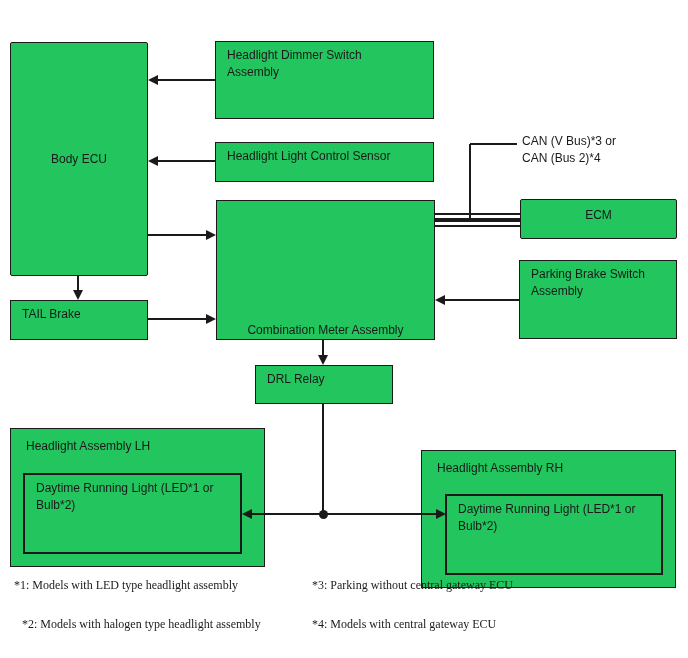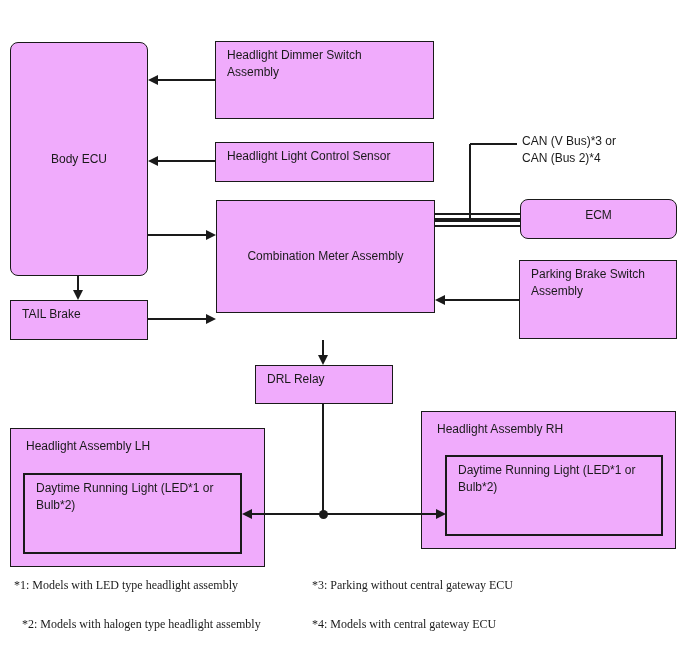--- a/index.html
+++ b/index.html
@@ -1,19 +1,19 @@
 <!DOCTYPE html>
 <html><head>
 <meta charset="utf-8">
 <style>
   html,body { margin:0; padding:0; background:#ffffff; }
   .canvas { position:relative; width:688px; height:658px; background:#ffffff; overflow:hidden;
             font-family:"Liberation Sans", sans-serif; color:#1a1a1a; }
-  .box { position:absolute; border:1.5px solid #1a1a1a; background:#f0abfc; box-sizing:border-box; }
-  .rounded { border-radius:8px; }
+  .box { position:absolute; border:1.5px solid #1a1a1a; background:#22c55e; box-sizing:border-box; }
+  .rounded { border-radius:2px; }
   .thick { border-width:2px; }
   .label { font-size:12px; line-height:1.4; white-space:pre-line; display:block; }
   .pad  { padding:5px 11px; }
   .pad-lg { padding:9px 15px; }
   .center { display:flex; align-items:center; justify-content:center; text-align:center; padding:0 6px; }
   .tc { text-align:center; padding-top:7px; }
   .hline, .vline { position:absolute; background:#1a1a1a; }
   .hline { height:1.5px; }
   .vline { width:1.5px; }
   .arr { position:absolute; width:0; height:0; }
@@ -39,21 +39,21 @@
 
   <div class="box pad" style="left:215px;top:41px;width:219px;height:78px;">
     <span class="label">Headlight Dimmer Switch
 Assembly</span>
   </div>
 
   <div class="box pad" style="left:215px;top:142px;width:219px;height:40px;">
     <span class="label">Headlight Light Control Sensor</span>
   </div>
 
-  <div class="box center" style="left:216px;top:200px;width:219px;height:113px;">
+  <div class="box center" style="left:216px;top:200px;width:219px;height:140px;align-items:flex-end;">
     <span class="label">Combination Meter Assembly</span>
   </div>
 
   <div class="box rounded tc" style="left:520px;top:199px;width:157px;height:40px;">
     <span class="label">ECM</span>
   </div>
 
   <div class="box pad" style="left:519px;top:260px;width:158px;height:79px;">
     <span class="label">Parking Brake Switch
 Assembly</span>
@@ -68,21 +68,21 @@
   </div>
 
   <div class="box pad-lg" style="left:10px;top:428px;width:255px;height:139px;">
     <span class="label">Headlight Assembly LH</span>
     <div class="box thick pad" style="left:12px;top:44px;width:219px;height:81px;">
       <span class="label">Daytime Running Light (LED*1 or
 Bulb*2)</span>
     </div>
   </div>
 
-  <div class="box pad-lg" style="left:421px;top:411px;width:255px;height:138px;">
+  <div class="box pad-lg" style="left:421px;top:450px;width:255px;height:138px;">
     <span class="label">Headlight Assembly RH</span>
     <div class="box thick pad" style="left:23px;top:43px;width:218px;height:81px;">
       <span class="label">Daytime Running Light (LED*1 or
 Bulb*2)</span>
     </div>
   </div>
 
   <div class="hline" style="left:157px;top:79.25px;width:58px;"></div>
   <div class="arr left" style="left:148px;top:75px;"></div>
 

